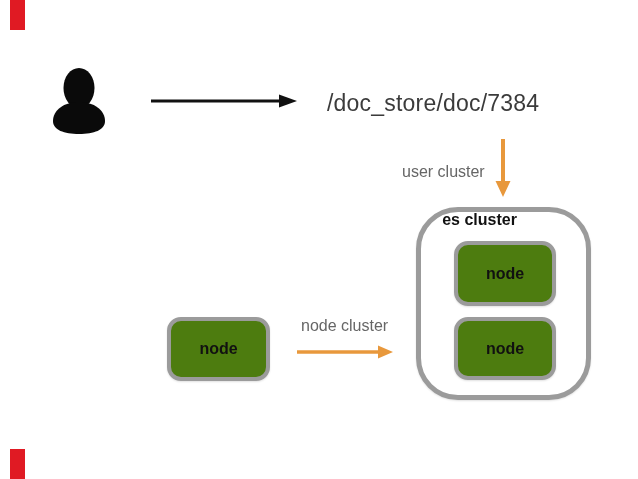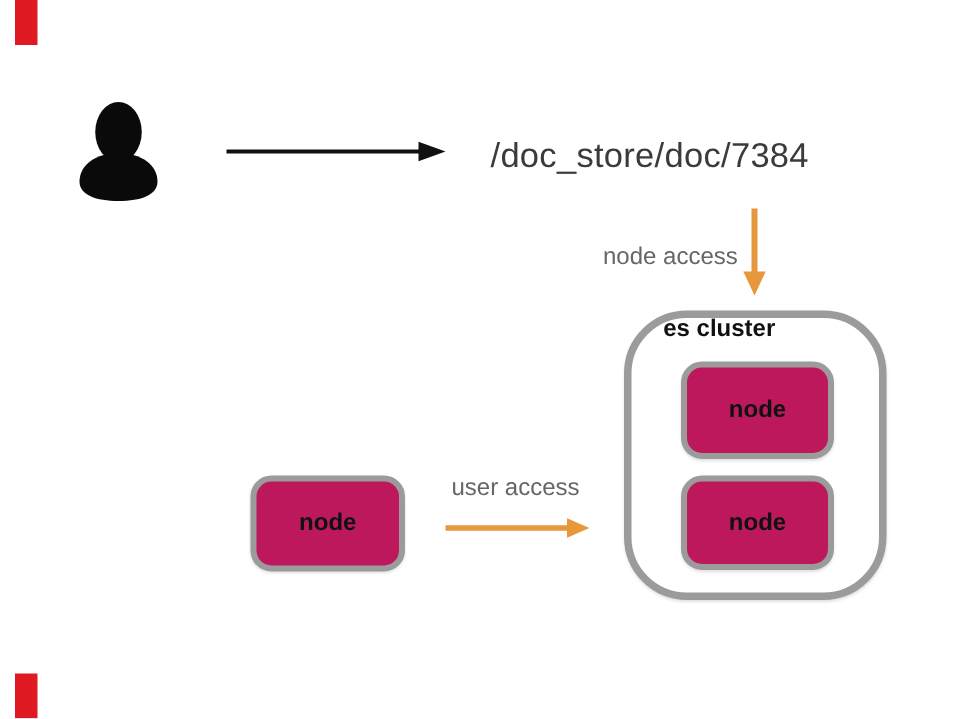--- a/index.html
+++ b/index.html
@@ -71,21 +71,21 @@
     left:392px;top:211px;width:175px;
     text-align:center;
     font-size:16px;font-weight:bold;
     color:var(--node-text);
   }
 
   
   .node-box{
     border:4px solid var(--box-border);
     border-radius:14px;
-    background:#be185d;
+    background:#4d7c0f;
     box-shadow:0 1px 2px rgba(0,0,0,0.12);
     display:flex;align-items:center;justify-content:center;
     font-size:16px;font-weight:bold;
     color:var(--node-text);
   }
   .node-top{left:454px;top:241px;width:102px;height:65px;}
   .node-bottom{left:454px;top:317px;width:102px;height:63px;}
   .node-external{left:167px;top:317px;width:103px;height:64px;}
 </style>
 </head>
@@ -101,33 +101,33 @@
     <path d="M29,36 C14,36 3,44 3,55 C3,64 14,68 29,68 C44,68 55,64 55,55 C55,44 44,36 29,36 Z" fill="currentColor"></path>
   </svg>
 
   <svg class="abs arrow req-arrow" viewBox="0 0 148 16" aria-hidden="true">
     <line x1="1" y1="8" x2="131" y2="8" stroke="currentColor" stroke-width="2.8"></line>
     <polygon points="129,1.5 147,8 129,14.5" fill="currentColor"></polygon>
   </svg>
 
   <div class="abs path-text">/doc_store/doc/7384</div>
 
-  <div class="abs small-label user-access">node access</div>
+  <div class="abs small-label user-access">user cluster</div>
   <svg class="abs arrow orange down-arrow" viewBox="0 0 16 60" aria-hidden="true">
     <line x1="8" y1="1" x2="8" y2="45" stroke="currentColor" stroke-width="4"></line>
     <polygon points="0.5,43 15.5,43 8,59" fill="currentColor"></polygon>
   </svg>
 
   <div class="abs cluster"></div>
   <div class="abs cluster-title">es cluster</div>
 
   <div class="abs node-box node-top">node</div>
   <div class="abs node-box node-bottom">node</div>
 
   <div class="abs node-box node-external">node</div>
 
-  <div class="abs small-label node-access">user access</div>
+  <div class="abs small-label node-access">node cluster</div>
   <svg class="abs arrow orange right-arrow" viewBox="0 0 98 16" aria-hidden="true">
     <line x1="1" y1="8" x2="84" y2="8" stroke="currentColor" stroke-width="3.6"></line>
     <polygon points="82,1.5 97,8 82,14.5" fill="currentColor"></polygon>
   </svg>
 
 </div>
 
 </body></html>

